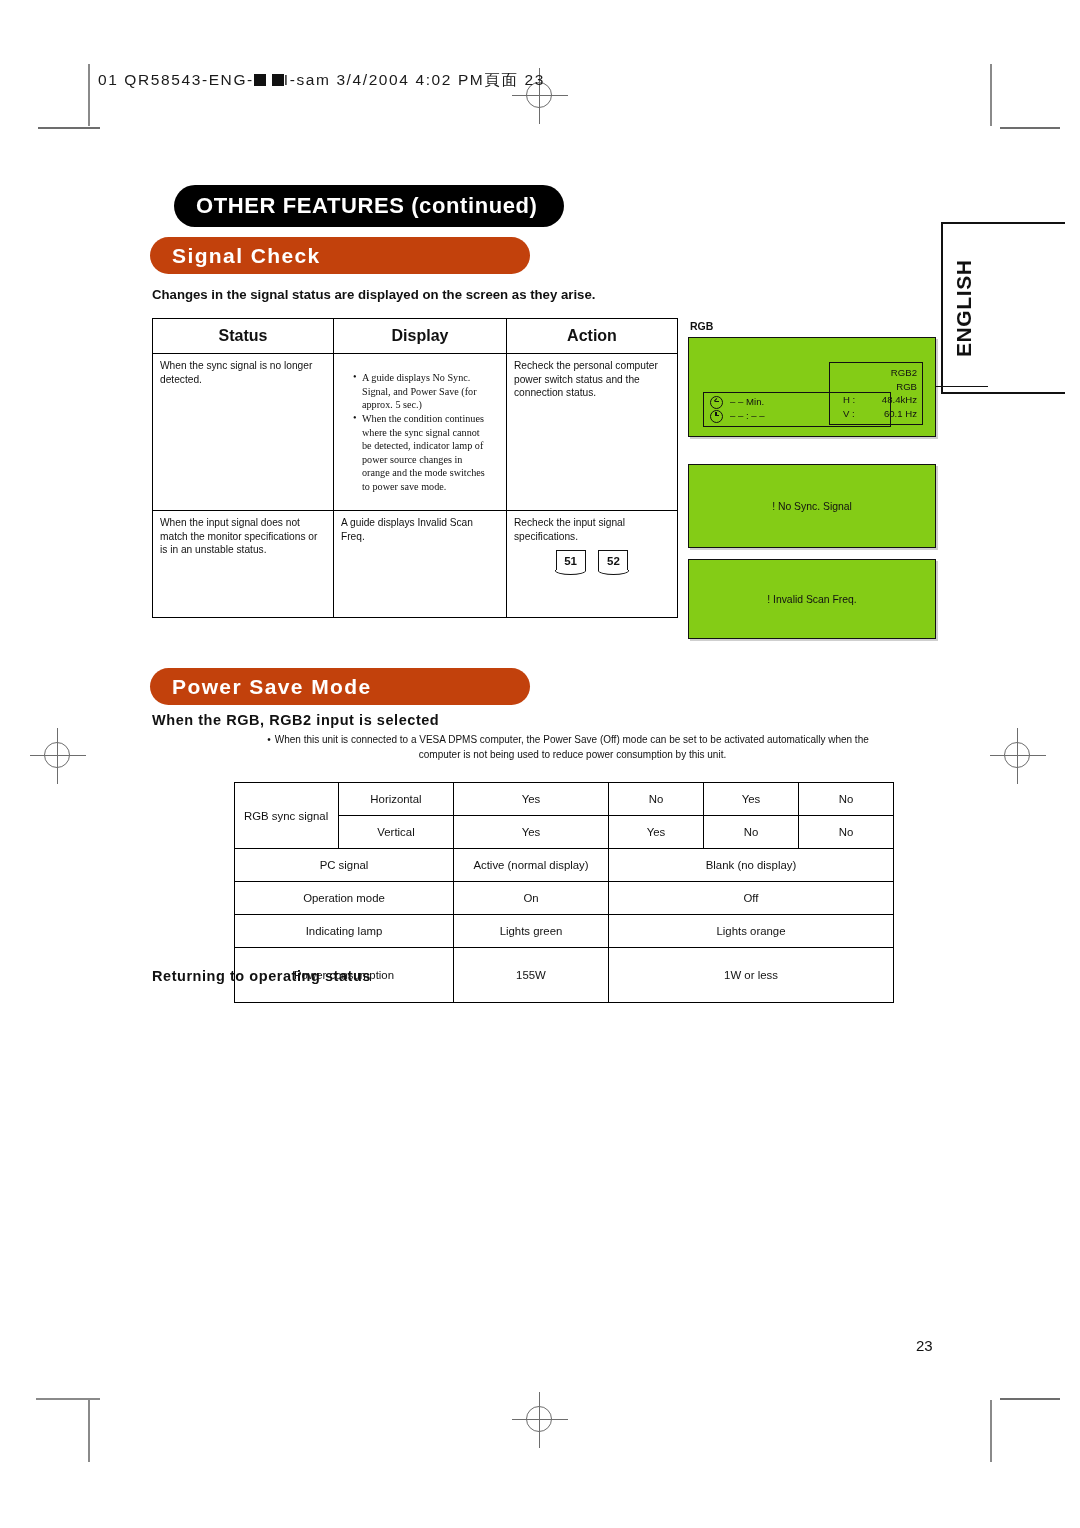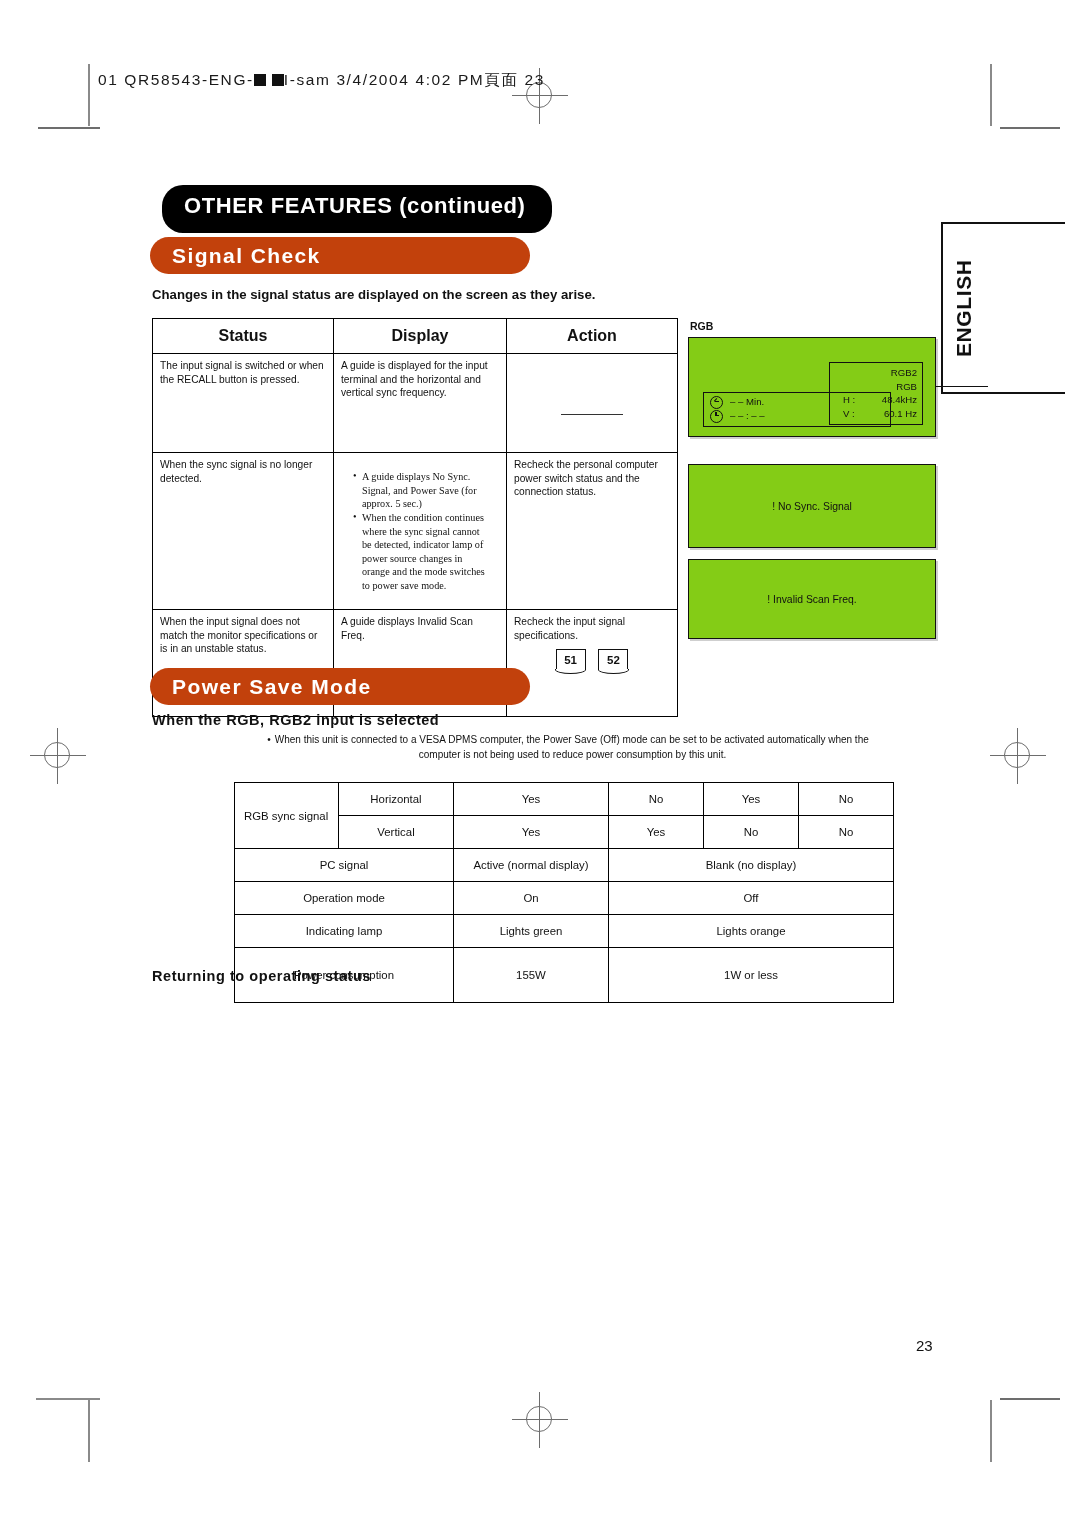--- a/index.html
+++ b/index.html
@@ -75,23 +75,23 @@
 
   
   .page {
     position: absolute;
     left: 0; top: 0;
     width: 1080px; height: 1528px;
   }
 
   .chapter-pill {
     position: absolute;
-    left: 162px;
+    left: 174px;
     top: 185px;
-    height: 48px;
+    height: 42px;
     padding: 0 26px 0 22px;
     background: #000000;
     border-radius: 21px;
     color: #ffffff;
     font-size: 22px;
     font-weight: bold;
     letter-spacing: 0.6px;
     line-height: 42px;
     white-space: nowrap;
   }
@@ -428,27 +428,20 @@
 
   <table class="signal-table">
     <thead>
       <tr>
         <th class="col-status">Status</th>
         <th class="col-display">Display</th>
         <th class="col-action">Action</th>
       </tr>
     </thead>
     <tbody>
-      <tr class="row-1">
-        <td>The input signal is switched or when the RECALL button is pressed.</td>
-        <td>A guide is displayed for the input terminal and the horizontal and vertical sync frequency.</td>
-        <td class="dash-cell">
-          <span class="dash-rule"></span>
-        </td>
-      </tr>
       <tr class="row-2">
         <td>When the sync signal is no longer detected.</td>
         <td>
           <ul class="bullets">
             <li>A guide displays No Sync. Signal, and Power Save (for approx. 5 sec.)</li>
             <li>When the condition continues where the sync signal cannot be detected, indicator lamp of power source changes in orange and the mode switches to power save mode.</li>
           </ul>
         </td>
         <td>Recheck the personal computer power switch status and the connection status.</td>
       </tr>

